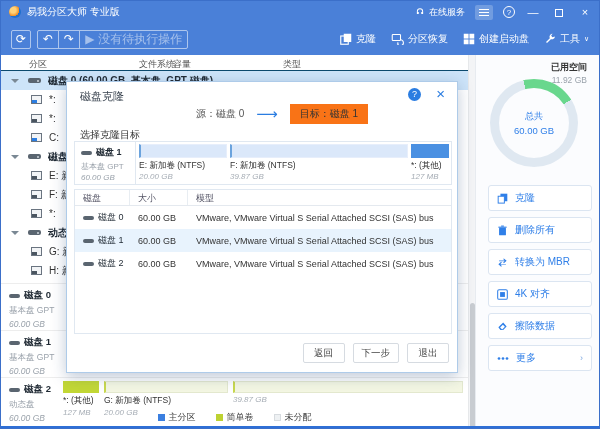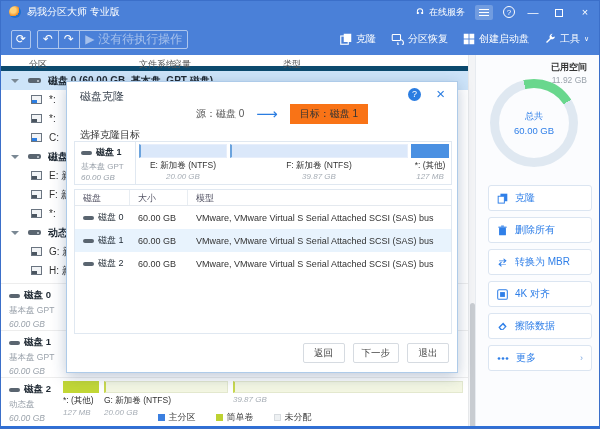--- a/index.html
+++ b/index.html
@@ -33,21 +33,21 @@
   .undoredo { display:flex; border:1px solid rgba(255,255,255,.55); border-radius:2px; height:19px; align-items:center; }
   .undoredo > span { padding:0 5px; font-size:12px; line-height:17px; }
   .undoredo .sep { width:1px; height:17px; background:rgba(255,255,255,.55); padding:0; }
   .pending { display:flex; align-items:center; gap:4px; color:rgba(255,255,255,.5);
     font-size:9px; padding:0 8px; }
   .tb-actions { margin-left:auto; display:flex; align-items:center; gap:15px; font-size:10px; }
   .tb-action { display:flex; align-items:center; gap:4px; }
   .tb-action svg { display:block; }
   
   .colheader { position:absolute; top:54px; left:0; width:467px; height:16px; background:#fff;
-    border-bottom:5px solid #0c4a6e; font-size:9px; color:#555; }
+    border-bottom:1px solid #0c4a6e; font-size:9px; color:#555; }
   .colheader span { position:absolute; top:3px; }
   
   .trow { position:absolute; left:0; width:467px; height:19px; display:flex; align-items:center; }
   .trow.sel { background:#cde4f9; }
   .chev { width:0; height:0; border-left:4px solid transparent; border-right:4px solid transparent;
     border-top:4px solid #7a8894; margin-left:10px; }
   .ic-disk { width:13px; height:5px; background:#5a6570; border-radius:2px; margin-left:9px;
     position:relative; }
   .ic-disk::after { content:""; position:absolute; right:2px; top:1.5px; width:2px; height:2px;
     border-radius:50%; background:#cfd6dc; }
@@ -110,21 +110,21 @@
   .srclbl { color:#555; }
   .arrow { color:#2b7de1; font-size:15px; line-height:10px; }
   .target-chip { background:#f97316; padding:3px 10px; color:#333; }
   .sectlbl { position:absolute; left:13px; top:46px; color:#333; }
   .preview { position:absolute; left:7px; top:59px; width:378px; height:44px; border:1px solid #e0e8f1;
     display:flex; }
   .pv-info { width:64px; border-right:1px solid #e0e8f1; padding:4px 0 0 6px; }
   .pv-info .l1 { display:flex; align-items:center; gap:4px; font-weight:bold; font-size:9px; color:#1f2933; }
   .pv-info .l2 { color:#9aa2ab; font-size:8px; margin-top:2px; }
   .pv-info .l3 { color:#9aa2ab; font-size:8px; font-style:italic; margin-top:1px; }
-  .pv-parts { flex:1; display:flex; padding:2px 2px 0 3px; gap:3px;text-align:center; }
+  .pv-parts { flex:1; display:flex; padding:2px 2px 0 3px; gap:3px; }
   .pvsec .bar { height:14px; margin-bottom:2px; }
   .pvsec .bar.lblue { background:#dbe8fa; border:1px solid #e7eefb; border-left:2px solid #6ba3dd; }
   .pvsec .bar.sblue { background:#4a90e2; }
   .pvsec .pl { font-size:8.5px; color:#333; white-space:nowrap; overflow:hidden; }
   .pvsec .ps { font-size:8px; color:#a6adb5; font-style:italic; }
   .dtable { position:absolute; left:7px; top:107px; width:378px; height:145px; border:1px solid #e0e8f1; }
   .dthead { display:flex; height:16px; border-bottom:1px solid #e4e9ef; font-size:9px; color:#556; }
   .dthead > div { padding:2px 0 0 8px; border-right:1px solid #e8edf2; }
   .dthead .c1 { width:55px; } .dthead .c2 { width:58px; } .dthead .c3 { flex:1; border-right:none; }
   .dtrow { display:flex; height:23px; align-items:center; font-size:9px; }

